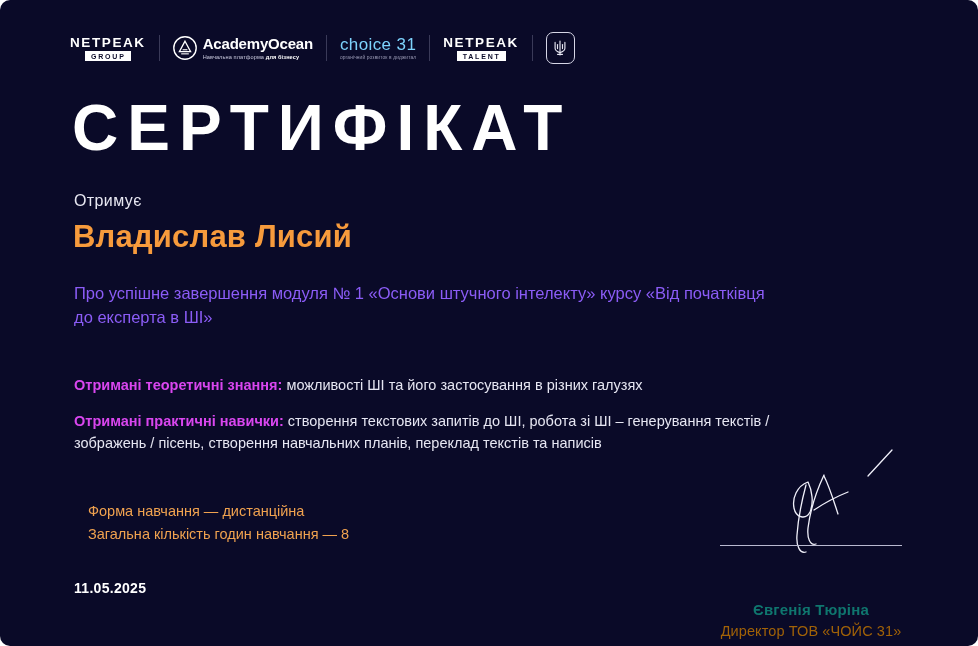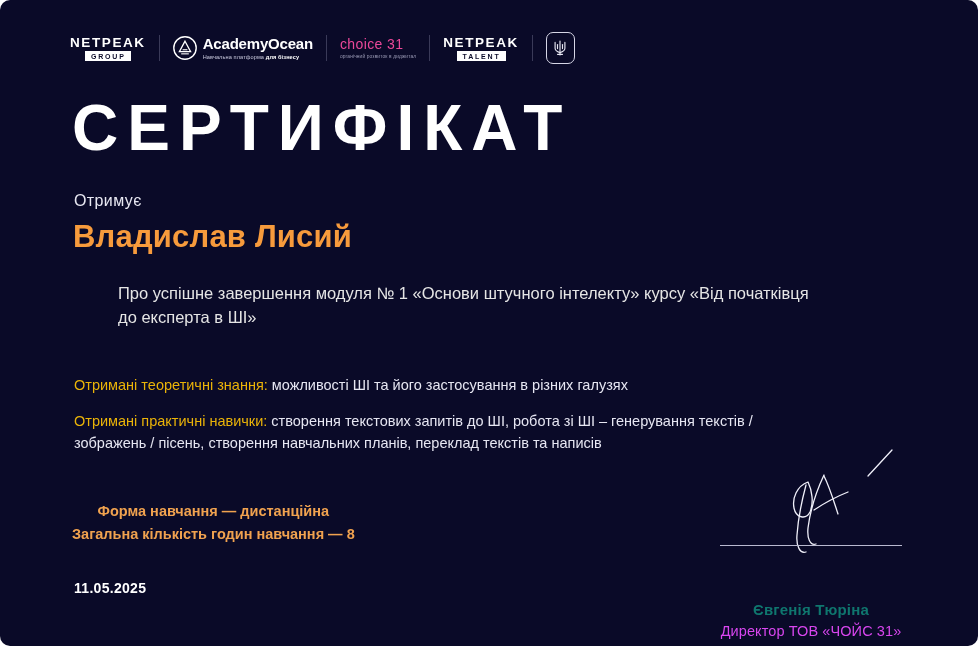--- a/index.html
+++ b/index.html
@@ -74,24 +74,24 @@
     letter-spacing: 0.1px;
     color: #c9c9dd;
     margin-top: 1.5px;
     white-space: nowrap;
   }
   .ao-tag b { font-weight: 700; color: #ffffff; }
 
   
   .choice-logo { display: flex; flex-direction: column; }
   .choice-name {
-    font-size: 14px;
+    font-size: 17px;
     font-weight: 300;
     letter-spacing: 0.4px;
-    color: #ec4899;
+    color: #7dd3fc;
     line-height: 1;
   }
   .choice-tag {
     font-size: 4.8px;
     letter-spacing: 0.15px;
     color: #9a9ab5;
     margin-top: 2.5px;
     white-space: nowrap;
   }
 
@@ -145,47 +145,45 @@
 
   
   .description {
     position: absolute;
     top: 281px;
     left: 74px;
     width: 700px;
     font-size: 16.5px;
     font-weight: 400;
     line-height: 1.48;
-    color: #e5e5e5;
-    margin-left: 44px;
+    color: #8b5cf6;
   }
 
   
   .detail-block {
     position: absolute;
     left: 74px;
     width: 740px;
     font-size: 14.5px;
     line-height: 1.55;
     color: #e6e6f2;
   }
-  .detail-block b { font-weight: 400; color: #eab308; margin-top: 32px; }
+  .detail-block b { font-weight: 700; color: #d946ef; margin-top: 32px; }
   #detail-theory { top: 374px; }
   #detail-practice { top: 410px; }
 
   
   .highlights {
     position: absolute;
     top: 500px;
-    left: 72px;
+    left: 88px;
     font-size: 14.5px;
-    font-weight: 700;
+    font-weight: 400;
     line-height: 1.6;
     color: #f0a24f;
-    text-align: center;
   }
 
   
   .issue-date {
     position: absolute;
     top: 580px;
     left: 74px;
     font-size: 14px;
     font-weight: 700;
     letter-spacing: 0.3px;
@@ -222,21 +220,21 @@
     margin-top: 40px;
     font-size: 15px;
     font-weight: 700;
     color: #0f766e;
     letter-spacing: 0.2px;
   }
   .signer-title {
     margin-top: 5px;
     font-size: 14.5px;
     font-weight: 300;
-    color: #d946ef;
+    color: #a16207;
     letter-spacing: 0.1px;
   }
 </style>
 </head>
 <body>
 
 <div class="certificate">
 
   <div class="logo-bar">
 

